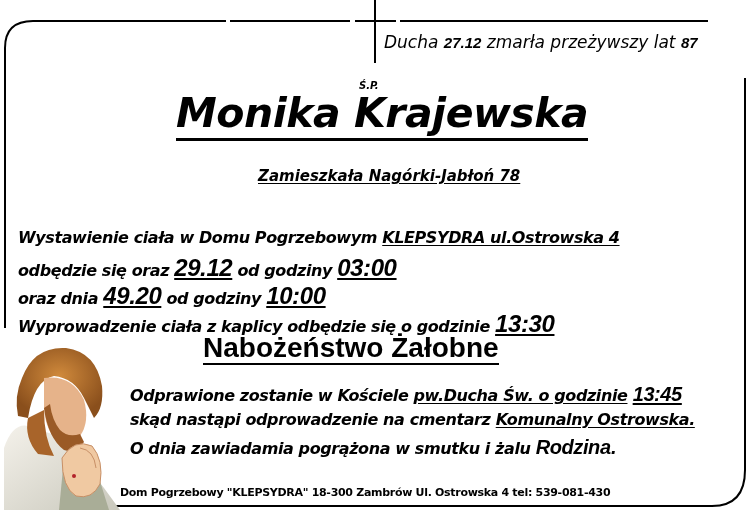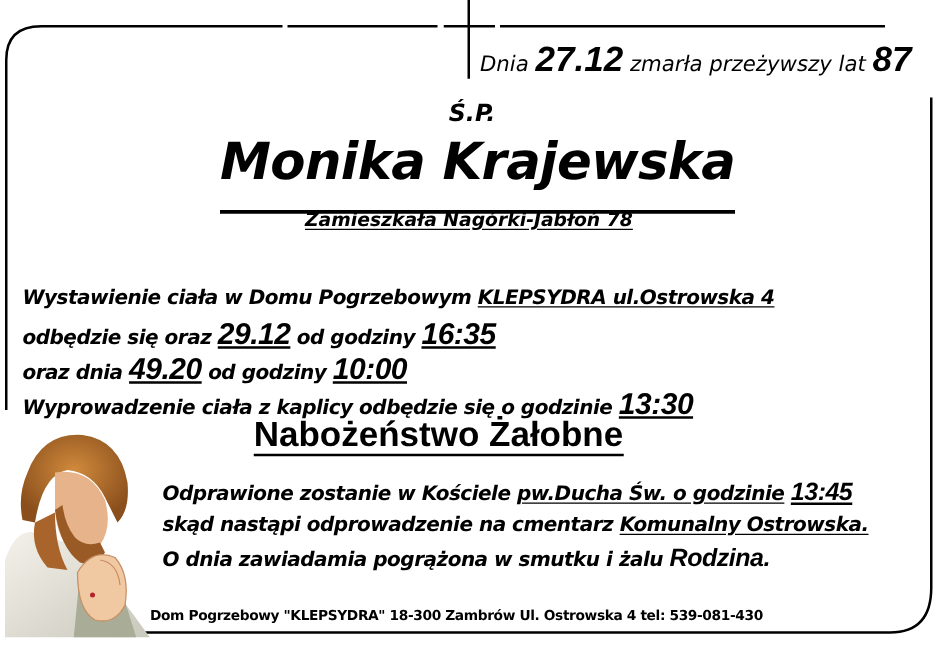--- a/index.html
+++ b/index.html
@@ -4,26 +4,26 @@
   <style>
     html, body { margin: 0; padding: 0; background: #ffffff; }
     body { width: 750px; height: 516px; position: relative; overflow: hidden;
            font-family: "Liberation Sans", "DejaVu Sans", sans-serif; color: #000; }
     .abs { position: absolute; }
     .frame-svg { position: absolute; left: 0; top: 0; }
     .cal { font-family: "DejaVu Sans", "Liberation Sans", sans-serif; font-style: italic; }
     .bold-it { font-family: "Liberation Sans", sans-serif; font-weight: bold; font-style: italic; }
     .u { text-decoration: underline; text-underline-offset: 2px; }
     .hdr { left: 384px; top: 32px; font-size: 17px; white-space: nowrap; }
-    .hdr .big { font-size: 28px; font-weight: bold; }
-    .sp { left: 359px; top: 80px; font-size: 19px; font-weight: bold; font-style: italic; }
-    .name { left: 176px; top: 106px; font-size: 41px; font-weight: bold; font-style: italic;
+    .hdr .big { font-size: 15px; font-weight: bold; }
+    .sp { left: 359px; top: 80px; font-size: 10px; font-weight: bold; font-style: italic; }
+    .name { left: 176px; top: 90px; font-size: 41px; font-weight: bold; font-style: italic;
             font-family: "DejaVu Sans", sans-serif; letter-spacing: -0.5px;
-            border-bottom: 3px solid #000; line-height: 46px; padding: 0 0 16px 0; white-space: nowrap; }
-    .addr { left: 244px; top: 167px; font-size: 15px; font-weight: bold; font-style: italic; white-space: nowrap; }
+            border-bottom: 3px solid #000; line-height: 46px; padding: 0 0 2px 0; white-space: nowrap; }
+    .addr { left: 258px; top: 167px; font-size: 15px; font-weight: bold; font-style: italic; white-space: nowrap; }
     .line { left: 18px; font-size: 16px; font-weight: bold; font-style: italic; white-space: nowrap;
             font-family: "DejaVu Sans", sans-serif; letter-spacing: -0.4px; margin-top: 20px; }
     .line .big { font-family: "Liberation Sans", sans-serif; font-size: 24px; font-weight: bold; }
     .svc-title { left: 203px; top: 333px; font-size: 28px; font-weight: bold; 
                  font-family: "Liberation Sans", sans-serif; white-space: nowrap;
                  border-bottom: 2px solid #000; line-height: 30px; }
     .svc { left: 130px; font-size: 16px; font-weight: bold; font-style: italic; white-space: nowrap;
            font-family: "DejaVu Sans", sans-serif; letter-spacing: -0.4px; }
     .svc .big { font-family: "Liberation Sans", sans-serif; font-size: 20px; font-weight: bold; }
     .footer { left: 120px; top: 486px; font-size: 11px; font-weight: bold; white-space: nowrap;
@@ -40,42 +40,42 @@
     <path d="M400 21 L708 21"></path>
     <path d="M745 78 L745 470 Q745 506 712 506 L90 506"></path>
   </g>
   <g stroke="#000" stroke-width="2">
     <line x1="375" y1="0" x2="375" y2="63"></line>
     <line x1="355" y1="21" x2="396" y2="21"></line>
   </g>
 </svg>
 
 <div class="abs hdr cal">
-  <span>Dnia</span>
+  <span>Ducha</span>
   <span class="big bold-it">27.12</span>
   <span>zmarła przeżywszy lat</span>
   <span class="big bold-it">87</span>
 </div>
 
 <div class="abs sp cal">Ś.P.</div>
 
 <div class="abs name">Monika Krajewska</div>
 
 <div class="abs addr cal u">Zamieszkała Nagórki-Jabłoń 78</div>
 
 <div class="abs line" style="top:208px;">
   <span>Wystawienie ciała w Domu Pogrzebowym</span>
   <span class="u">KLEPSYDRA ul.Ostrowska 4</span>
 </div>
 
 <div class="abs line" style="top:234px;">
   <span>odbędzie się oraz</span>
   <span class="big bold-it u">29.12</span>
   <span>od godziny</span>
-  <span class="big bold-it u">16:35</span>
+  <span class="big bold-it u">03:00</span>
 </div>
 
 <div class="abs line" style="top:262px;">
   <span>oraz dnia</span>
   <span class="big bold-it u">49.20</span>
   <span>od godziny</span>
   <span class="big bold-it u">10:00</span>
 </div>
 
 <div class="abs line" style="top:290px;text-align:center;">

